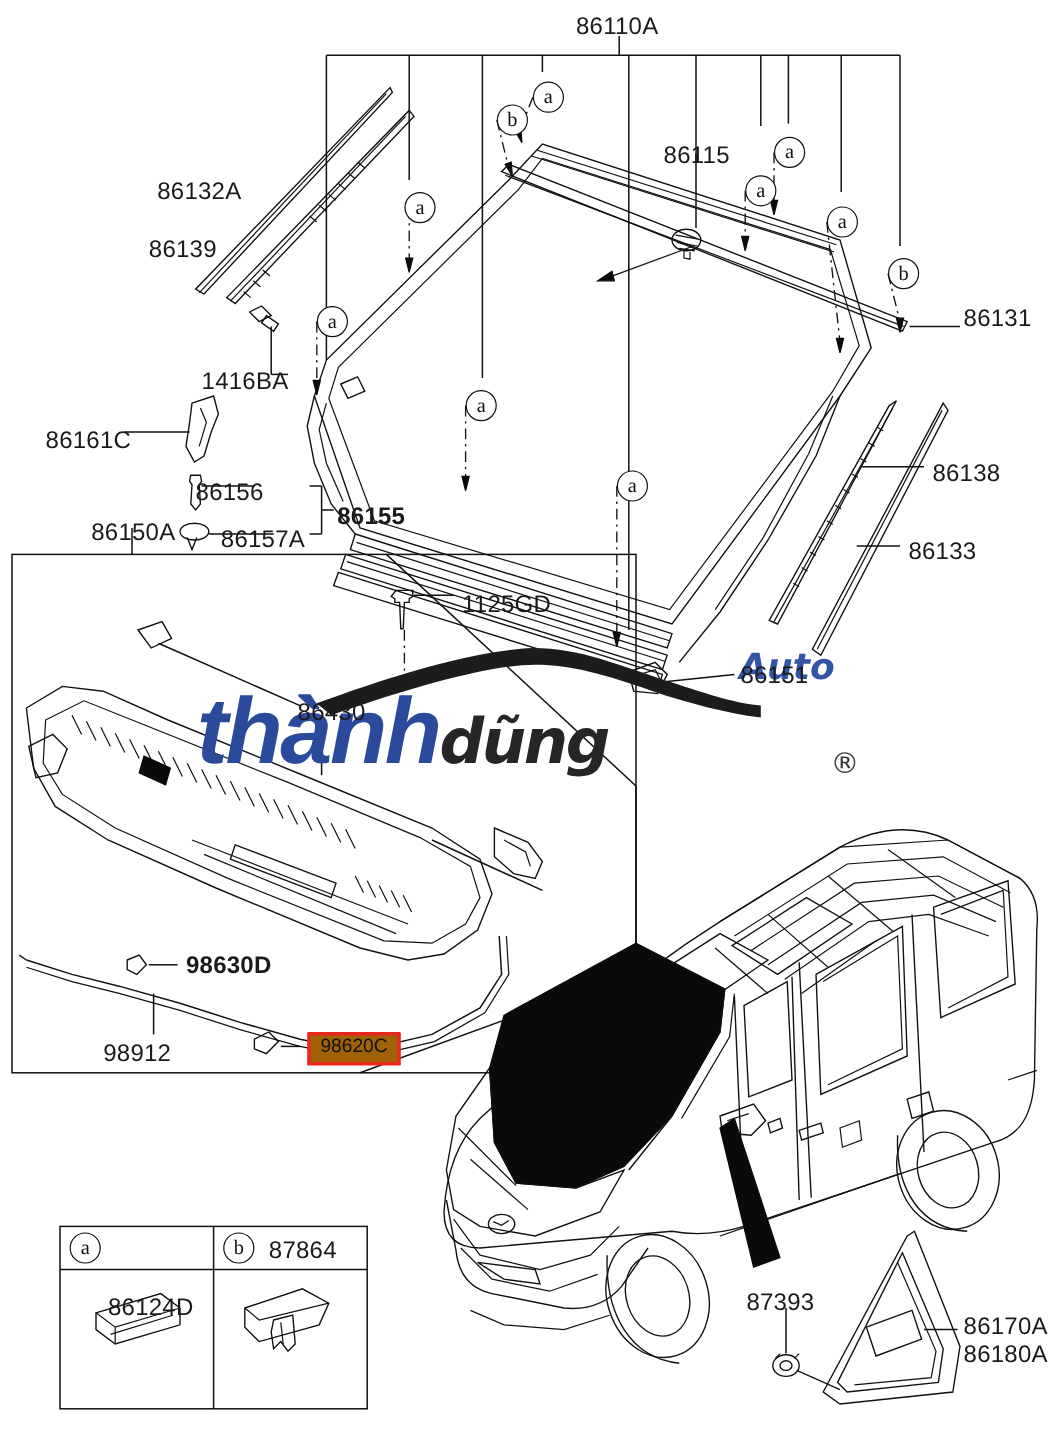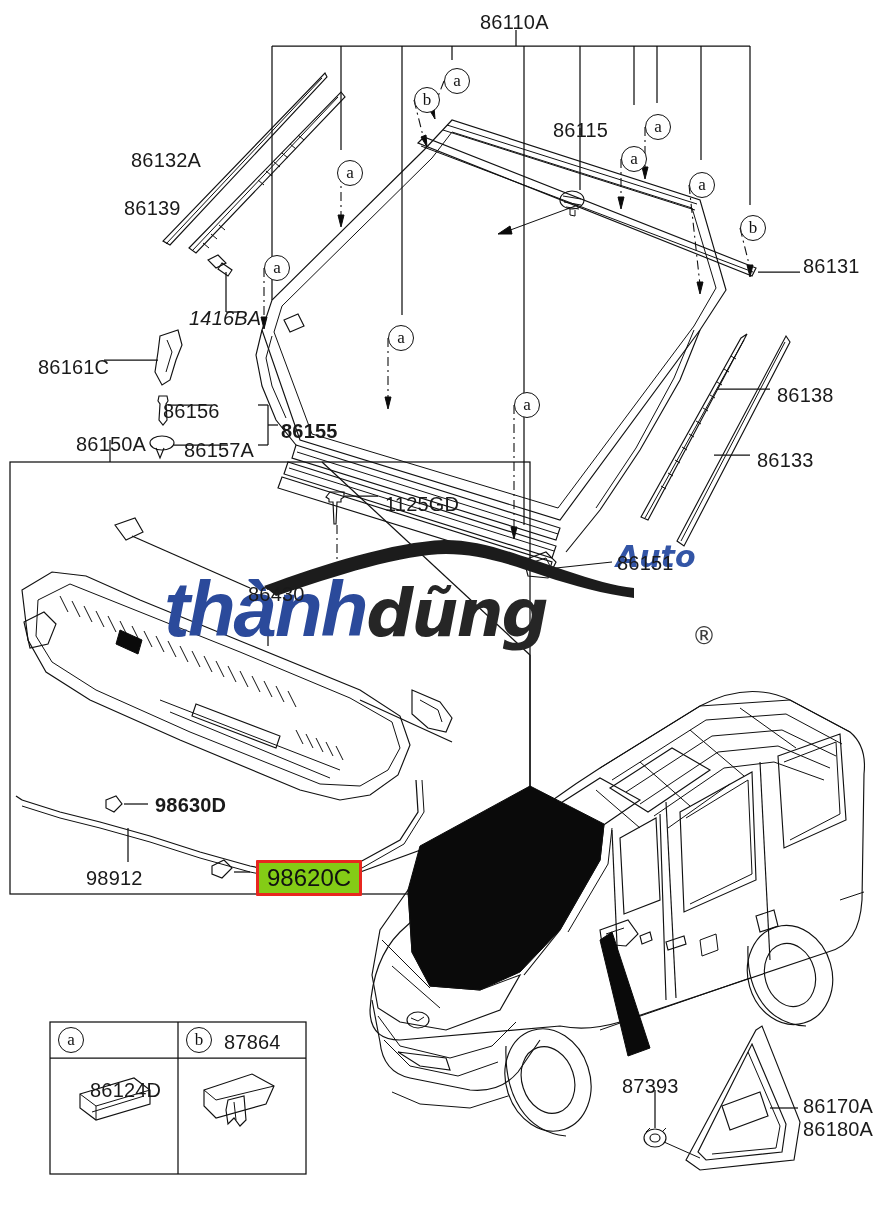--- a/index.html
+++ b/index.html
@@ -33,23 +33,23 @@
     font-size:17px;
     line-height:23px;
     text-align:center;
     color:#111;
     font-family:"Liberation Serif", serif;
     box-sizing:border-box;
   }
   .hl{
     position:absolute;
     border:3px solid #e8271f;
-    background:#84cc16;
+    background:#a16207;
     padding:2px 8px 3px 8px;
-    font-size:24px;
+    font-size:16px;
     color:#111;
     line-height:1.05;
     border-radius:1px;
   }
   .wm{
     position:absolute;
     pointer-events:none;
   }
   .wm .t1{
     font-family:Liberation Sans, sans-serif;
@@ -57,21 +57,21 @@
     font-style:italic;
     font-size:78px;
     color:#2b4a9b;
     letter-spacing:-2px;
     line-height:1;
   }
   .wm .t2{
     font-family:"DejaVu Sans", sans-serif;
     font-weight:bold;
     font-style:italic;
-    font-size:66px;
+    font-size:52px;
     color:#262626;
     letter-spacing:-2px;
     line-height:1;
   }
   .wm .auto{
     font-family:"DejaVu Sans", sans-serif;
     font-weight:bold;
     font-style:italic;
     font-size:30px;
     color:#3355a6;
@@ -360,21 +360,21 @@
     <div class="auto" style="position:absolute;left:452px;top:14px;">Auto</div>
     <div class="reg" style="position:absolute;left:528px;top:94px;">®</div>
   </div>
 
   <div id="labels-layer">
       <span class="lbl" style="left: 480px; top: 12px;">86110A</span>
       <span class="lbl" style="left: 131px; top: 150px;">86132A</span>
       <span class="lbl" style="left: 124px; top: 198px;">86139</span>
       <span class="lbl" style="left: 553px; top: 120px;">86115</span>
       <span class="lbl" style="left: 803px; top: 256px;">86131</span>
-      <span class="lbl" style="left: 189px; top: 308px; font-style: italic;">1416BA</span>
+      <span class="lbl" style="left: 168px; top: 308px;">1416BA</span>
       <span class="lbl" style="left: 38px; top: 357px;">86161C</span>
       <span class="lbl" style="left: 163px; top: 401px;">86156</span>
       <span class="lbl" style="left: 281px; top: 421px; font-weight: bold;">86155</span>
       <span class="lbl" style="left: 184px; top: 440px;">86157A</span>
       <span class="lbl" style="left: 76px; top: 434px;">86150A</span>
       <span class="lbl" style="left: 385px; top: 494px;">1125GD</span>
       <span class="lbl" style="left: 777px; top: 385px;">86138</span>
       <span class="lbl" style="left: 757px; top: 450px;">86133</span>
       <span class="lbl" style="left: 248px; top: 584px;">86430</span>
       <span class="lbl" style="left: 617px; top: 553px;">86151</span>

